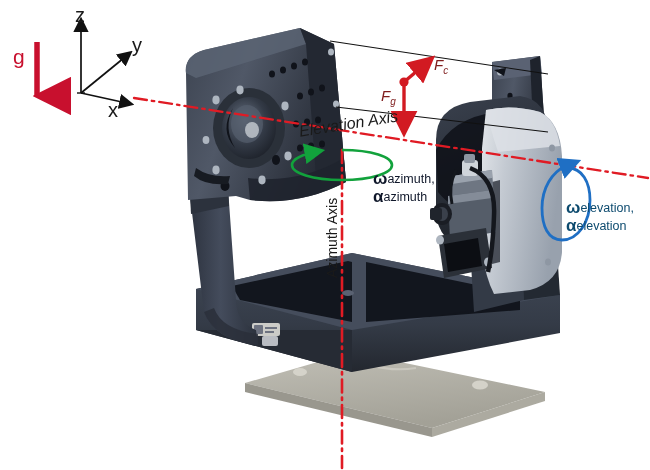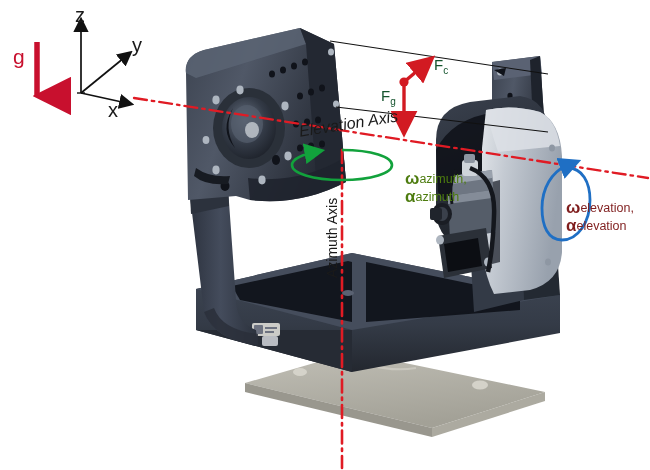--- a/index.html
+++ b/index.html
@@ -5,30 +5,30 @@
   html,body{margin:0;padding:0;background:#ffffff;}
   body{width:650px;height:470px;overflow:hidden;
        font-family:"Liberation Sans", sans-serif;}
   #stage{position:relative;width:650px;height:470px;background:#fff;}
 
   svg.layer{position:absolute;left:0;top:0;width:650px;height:470px;overflow:visible;}
 
   .lbl{position:absolute;white-space:nowrap;line-height:1;}
   .axis-letter{font-size:20px;color:#1a1a1a;}
   .g-letter{font-size:21px;color:#C8102E;}
-  .force-lbl{font-size:15px;color:#14532d;font-weight:400;}
+  .force-lbl{font-size:15px;color:#7f1d1d;font-weight:400;font-style:italic;}
   .force-lbl sub{font-size:10px;}
   .elev-axis-lbl{font-size:16px;font-style:italic;color:#1a1a1a;
         transform:rotate(-9deg);transform-origin:left top;}
   .azim-axis-lbl{font-size:14px;color:#1a1a1a;
         transform:rotate(-90deg);transform-origin:left top;}
   .omega-grp{font-size:12.5px;line-height:1.05;}
   .omega-grp .gl{font-size:17px;font-weight:600;vertical-align:-1px;}
-  .green{color:#4d7c0f;margin-left:32px;}
-  .blue{color:#7f1d1d;}
+  .green{color:#0f172a;}
+  .blue{color:#0c4a6e;}
 </style>
 </head>
 <body>
 
 <div id="stage">
 
   <svg class="layer" viewBox="0 0 650 470">
     <defs>
       <linearGradient id="gLegL" x1="0" y1="0" x2="1" y2="0">
         <stop offset="0%" stop-color="#2d333f"></stop>

